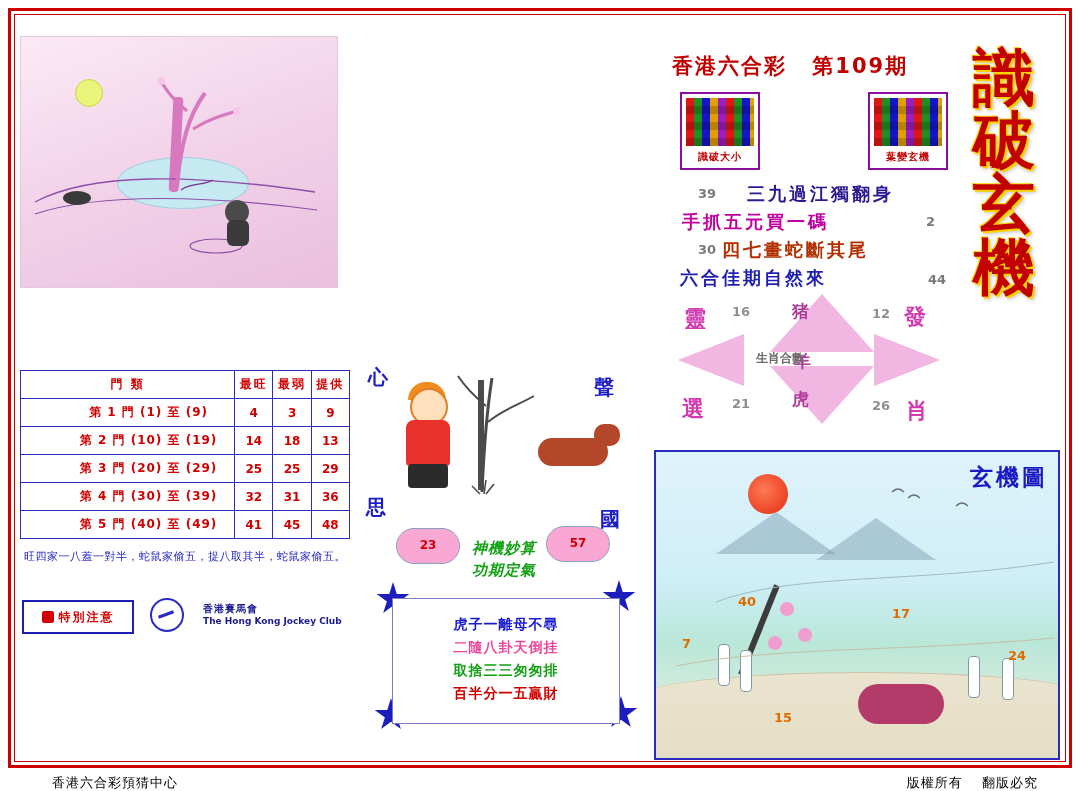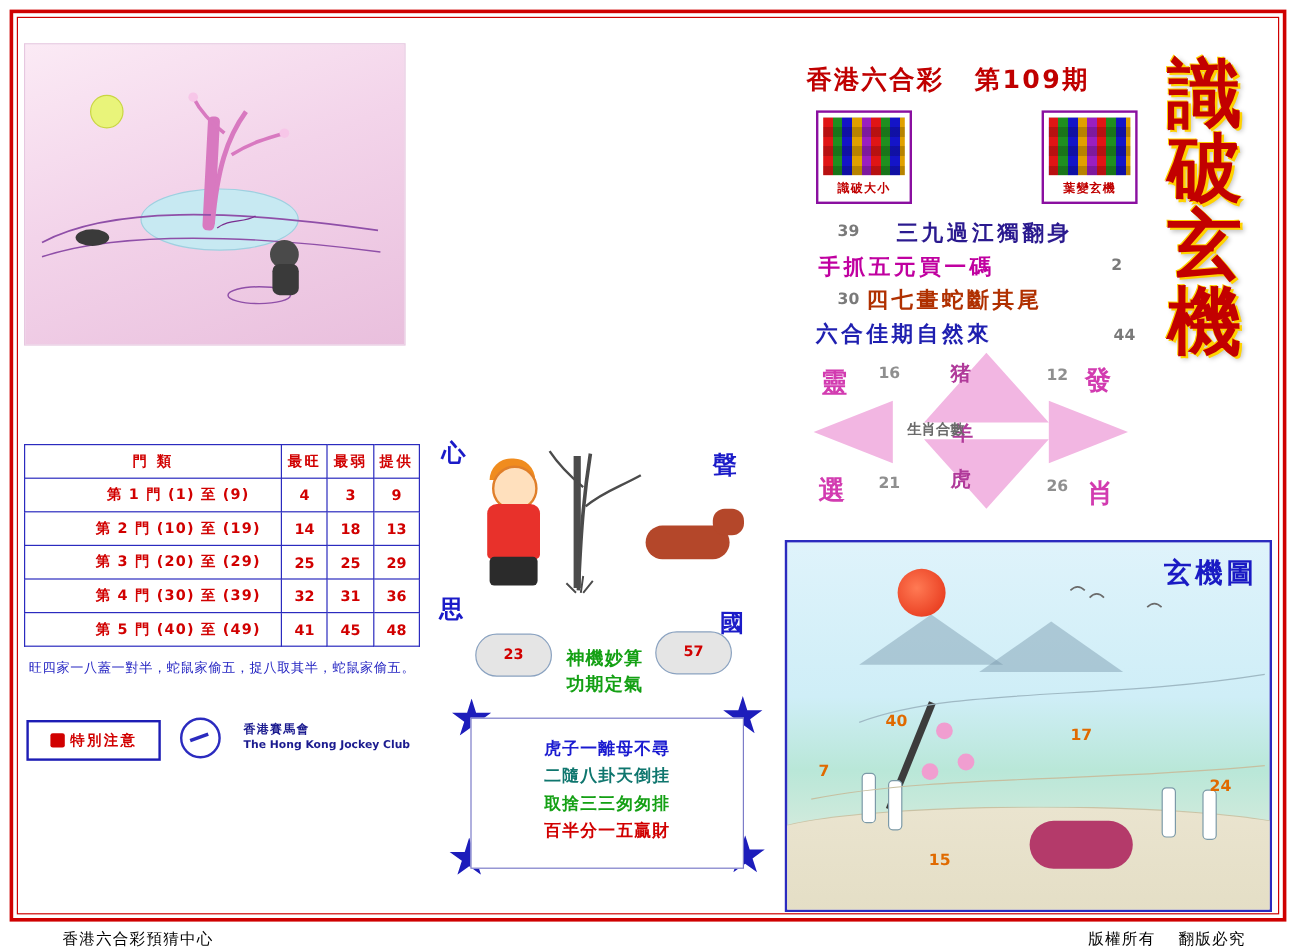--- a/index.html
+++ b/index.html
@@ -226,21 +226,21 @@
   .mid-art .tree {
     position: absolute;
     left: 120px; top: 20px;
     width: 6px; height: 110px;
     background: #4b4b4b;
   }
   .cloud {
     position: absolute;
     width: 62px; height: 34px;
     border-radius: 20px;
-    background: #e5e5e5;
+    background: #f9a8d4;
     border: 1px solid #8aa2c0;
   }
   .cloud .num {
     position: absolute;
     left: 0; right: 0; top: 9px;
     text-align: center;
     font-size: 12px;
     color: #d10000;
     font-weight: bold;
   }
@@ -249,39 +249,40 @@
   .mid-poem-top {
     position: absolute;
     left: 86px; top: 178px;
     width: 120px;
     text-align: center;
     font-size: 15px;
     line-height: 1.45;
     color: #14a014;
     font-weight: bold;
     letter-spacing: 1px;
+    font-style: italic;
   }
   .banner {
     position: absolute;
     left: 34px; top: 238px;
     width: 226px; height: 124px;
     background: #ffffff;
     border: 1px solid #7c7cc8;
     box-shadow: 0 0 0 1px #ffffff inset;
   }
   .banner .lines {
     padding-top: 14px;
     text-align: center;
     font-size: 14px;
     line-height: 1.65;
     letter-spacing: 1px;
     font-weight: bold;
   }
   .banner .l1 { color: #1a1ad0; }
-  .banner .l2 { color: #0f766e; }
+  .banner .l2 { color: #ec4899; }
   .banner .l3 { color: #14a014; }
   .banner .l4 { color: #d10000; }
   .star {
     position: absolute;
     width: 34px; height: 34px;
     background: #1d1dbb;
     clip-path: polygon(50% 0%, 61% 35%, 98% 35%, 68% 57%, 79% 91%, 50% 70%, 21% 91%, 32% 57%, 2% 35%, 39% 35%);
   }
   .star.s1 { left: 18px; top: 222px; }
   .star.s2 { left: 244px; top: 220px; }

